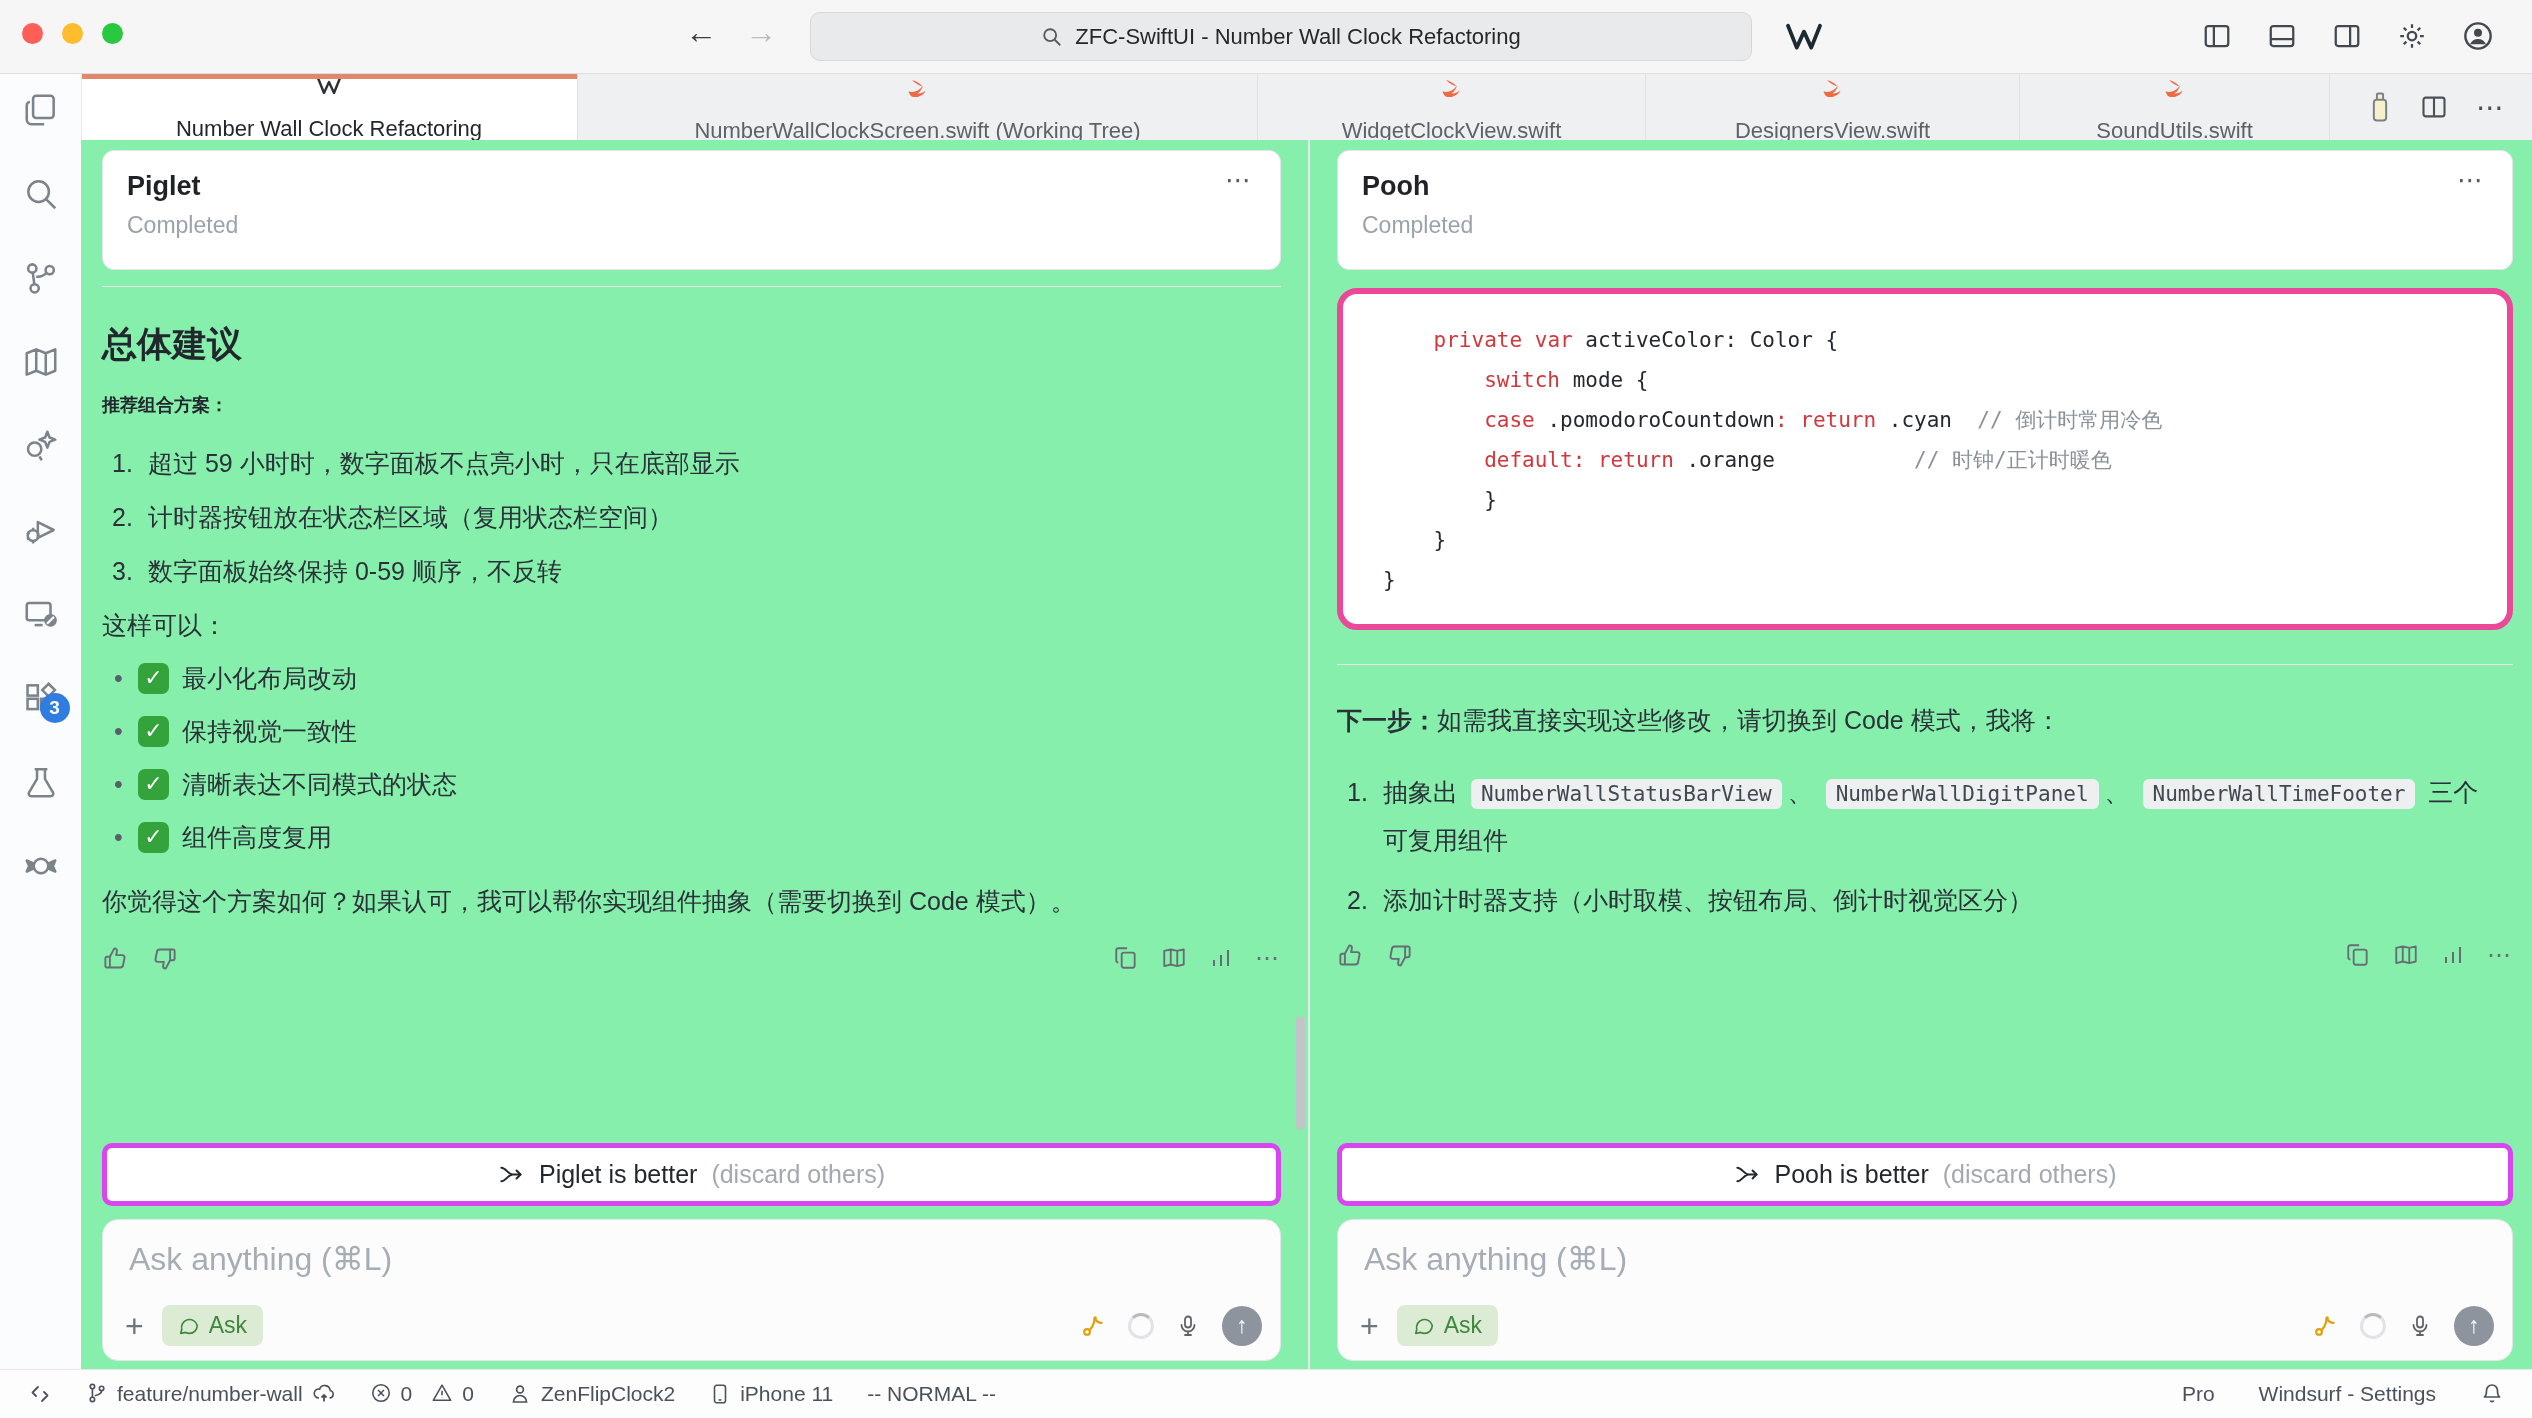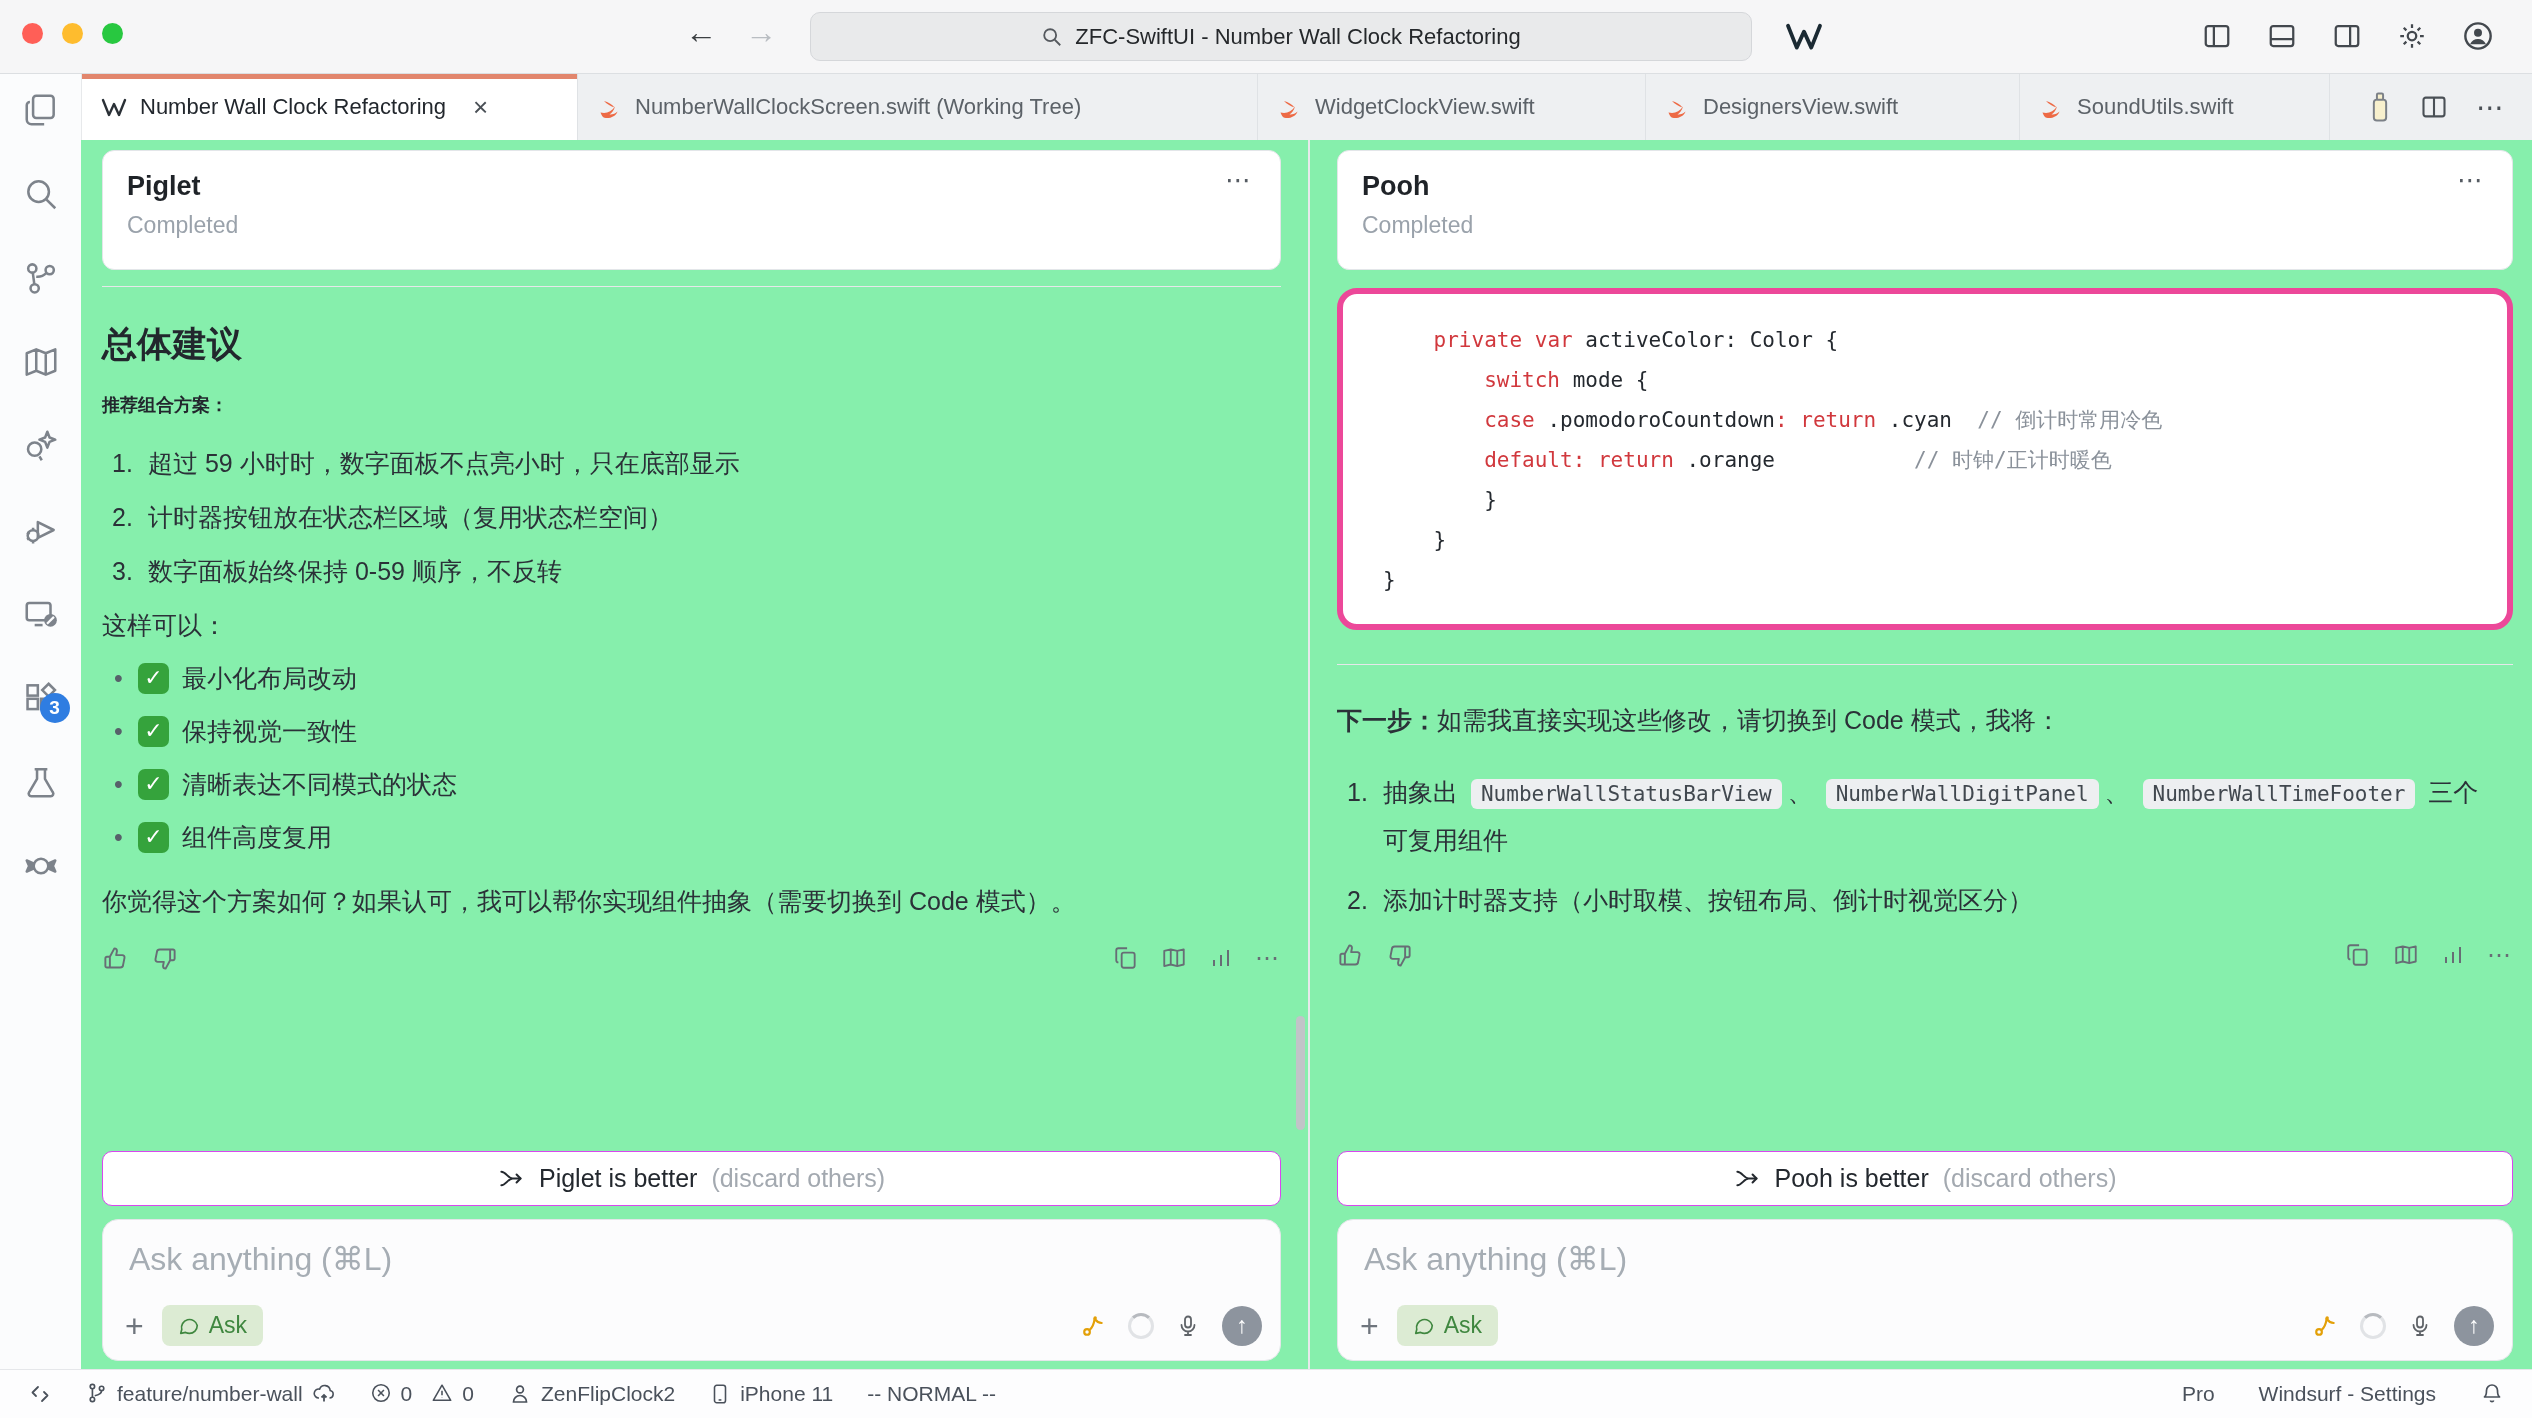--- a/index.html
+++ b/index.html
@@ -18,22 +18,22 @@
   .nav-back{color:#3c4043;}
   .nav-fwd{color:#b9bdc2;}
   .searchfield{position:absolute;left:810px;top:12px;width:940px;height:47px;background:#e9eaeb;border:1px solid #d5d7da;
                border-radius:10px;display:flex;align-items:center;justify-content:center;gap:12px;font-size:22px;color:#25282b;}
   .wlogo{position:absolute;left:1784px;top:20px;}
   .tb-icons{position:absolute;right:38px;top:20px;display:flex;gap:35px;align-items:center;}
   .tb-icons svg{stroke:#43484e;}
 
   
   .tabstrip{position:absolute;top:74px;left:81px;right:0;height:66px;background:#eef0f2;border-bottom:1px solid #e0e3e6;display:flex;}
-  .tab{position:relative;display:flex;align-items:center;gap:13px;padding:0 20px;border-right:1px solid #dfe2e5;
-       color:#5c6268;font-size:22px;box-sizing:border-box;white-space:nowrap;}
+  .tab{position:relative;display:flex;align-items:center;gap:20px;padding:0 20px;border-right:1px solid #dfe2e5;
+       color:#5c6268;font-size:22px;box-sizing:border-box;white-space:nowrap;flex-direction:column;}
   .tab.active{background:#ffffff;color:#22272d;}
   .tab.active::before{content:"";position:absolute;top:0;left:-1px;right:0;height:5px;background:#e2866d;}
   .tab .close{margin-left:14px;font-size:26px;color:#4a5056;}
   .tabactions{margin-left:auto;display:flex;align-items:center;gap:28px;padding-right:26px;color:#4a5056;}
   .more-dots{font-size:28px;letter-spacing:2px;color:#4a5056;}
 
   
   .activitybar{position:absolute;top:74px;left:0;width:81px;bottom:49px;background:#fbfcfd;border-right:1px solid #e7e9eb;
                display:flex;flex-direction:column;align-items:center;}
   .ab-icon{width:38px;height:38px;margin-top:46px;position:relative;}
@@ -86,21 +86,21 @@
         padding:3px 10px;color:#41484f;margin:0 6px;white-space:nowrap;}
   .chip-sep{color:#2b3138;}
   .item1-line2{margin-top:8px;padding-left:46px;}
   .item2{margin-top:22px;}
   .next-para{margin-top:36px;}
   .next-para b{font-weight:700;}
 
   
   .bottom-cluster{position:absolute;left:21px;right:27px;bottom:8px;}
   .pane.right .bottom-cluster{left:27px;right:19px;}
-  .better-btn{height:53px;border:1px solid #d946ef;border-radius:10px;background:#fff;display:flex;align-items:center;
+  .better-btn{height:53px;border:5px solid #d946ef;border-radius:10px;background:#fff;display:flex;align-items:center;
               justify-content:center;gap:14px;font-size:25px;color:#23282e;}
   .better-btn .discard{color:#a3a9b0;}
   .ask-card{margin-top:13px;height:142px;border:1px solid #e3e6e9;border-radius:16px;background:#fcfcfd;position:relative;
             padding:18px 24px;box-sizing:border-box;}
   .ask-input{width:100%;height:50px;border:none;outline:none;background:transparent;resize:none;font-size:32px;
              font-family:"Liberation Sans","DejaVu Sans",sans-serif;color:#2b3138;}
   .ask-input::placeholder{color:#a6adb4;}
   .ask-bottom{position:absolute;left:22px;right:18px;bottom:14px;display:flex;align-items:center;}
   .plus-btn{font-size:32px;color:#6f757d;margin-right:18px;line-height:1;}
   .ask-pill{display:flex;align-items:center;gap:9px;background:#dcebd3;border-radius:8px;padding:7px 16px;font-size:23px;color:#3f873f;}

